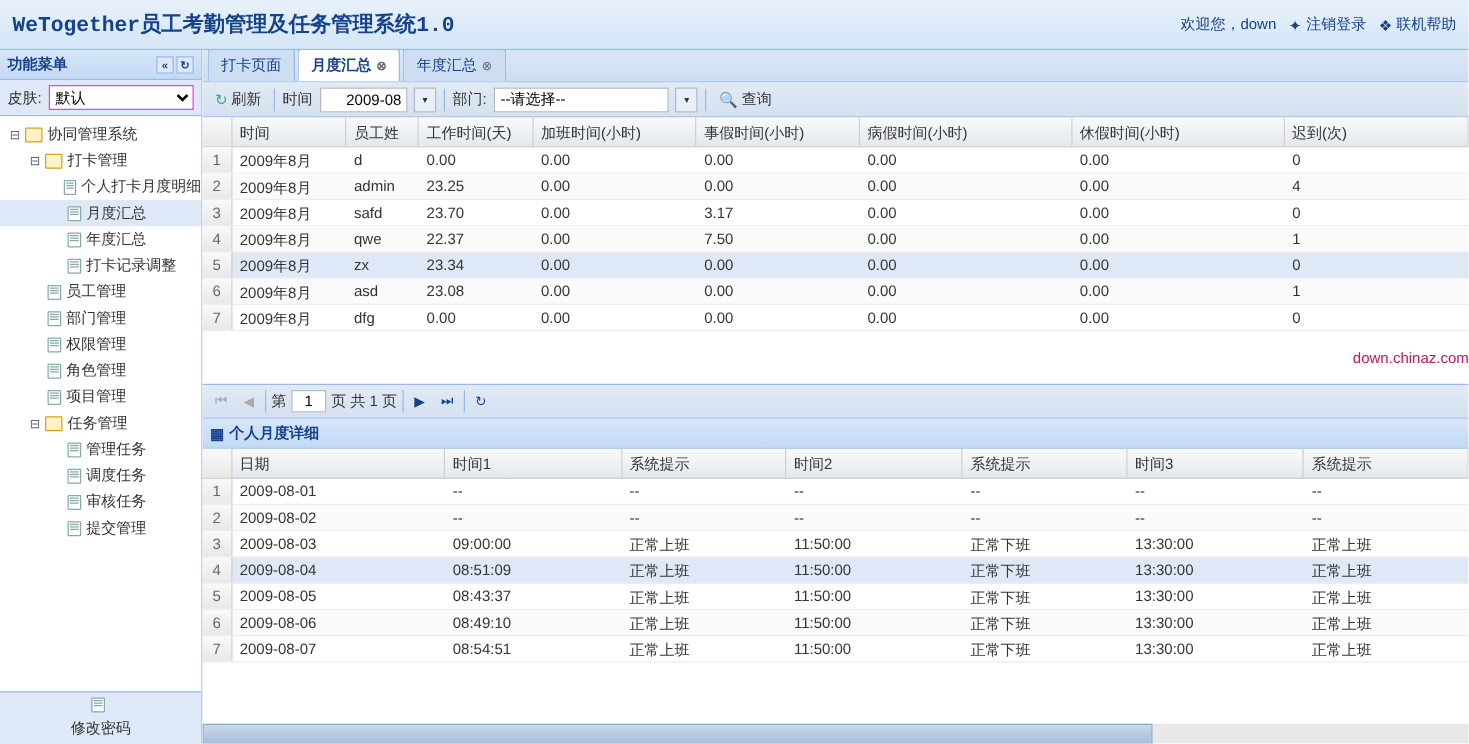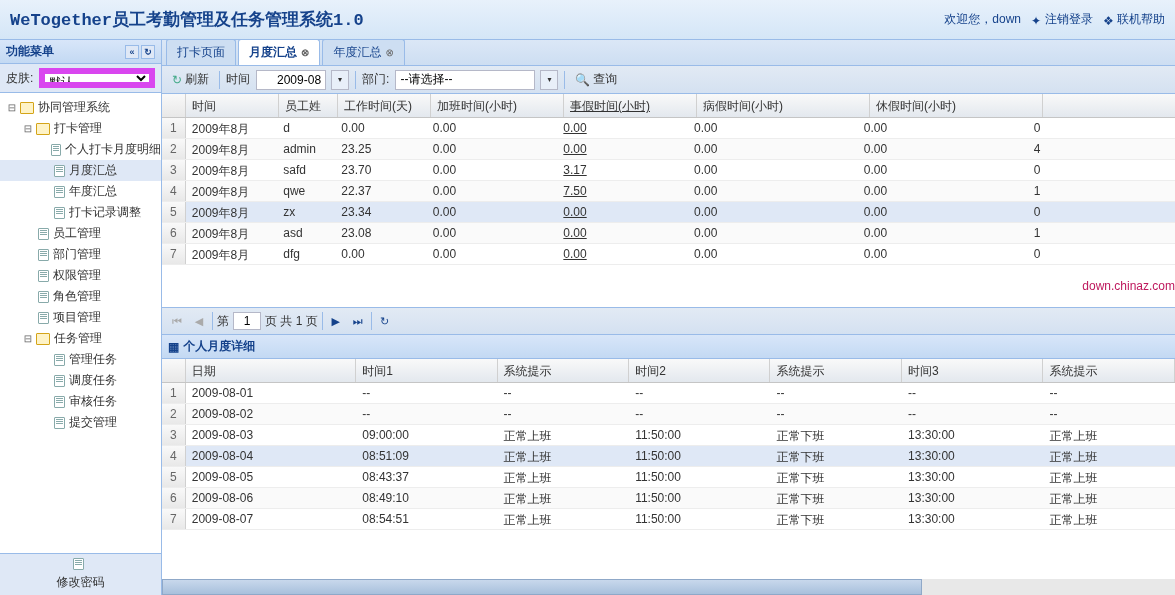--- a/index.html
+++ b/index.html
@@ -11,21 +11,21 @@
 .header-link { color: #15428b; cursor: pointer; display: flex; align-items: center; gap: 2px; }
 .icon-sm { width: 12px; height: 12px; display: inline-block; }
 
 .main { display: flex; height: 555px; }
 
 .sidebar { width: 162px; border-right: 1px solid #99bbe8; background: #dfe8f6; display: flex; flex-direction: column; }
 .panel-header { background: linear-gradient(#d8e6f9, #c3d9f3); height: 24px; border-bottom: 1px solid #99bbe8; display: flex; align-items: center; padding: 0 6px; color: #15428b; font-weight: bold; justify-content: space-between; }
 .panel-tools { display: flex; gap: 2px; }
 .panel-tool { width: 14px; height: 14px; border: 1px solid #99bbe8; background: #dfe8f6; font-size: 9px; display: flex; align-items: center; justify-content: center; cursor: pointer; color: #15428b; }
 .skin-row { padding: 4px 6px; display: flex; align-items: center; gap: 6px; background: #dfe8f6; border-bottom: 1px solid #99bbe8; }
-.skin-select { flex: 1; border: 6px solid #d946ef; height: 20px; font-size: 12px; background: #fff; }
+.skin-select { flex: 1; border: 1px solid #d946ef; height: 20px; font-size: 12px; background: #fff; }
 .tree { flex: 1; background: #fff; overflow-y: auto; padding: 4px 0; }
 .tree-node { padding: 2px 0 2px 6px; display: flex; align-items: center; cursor: pointer; white-space: nowrap; }
 .tree-node.sel { background: #dfe8f6; }
 .indent { display: inline-block; }
 .toggle { width: 12px; height: 12px; display: inline-flex; align-items: center; justify-content: center; font-size: 10px; color: #666; margin-right: 2px; }
 .folder-icon { width: 14px; height: 12px; background: #fde68a; border: 1px solid #d4a418; margin-right: 4px; border-radius: 1px; }
 .folder-icon.open { background: #fef3c7; }
 .leaf-icon { width: 11px; height: 12px; background: #fff; border: 1px solid #8aa; margin-right: 4px; border-radius: 1px; position: relative; }
 .leaf-icon:before { content: ""; position: absolute; top: 1px; left: 1px; right: 1px; height: 1px; background: #8aa; box-shadow: 0 2px 0 #8aa, 0 4px 0 #8aa; }
 .sidebar-footer { border-top: 1px solid #99bbe8; padding: 4px 6px; background: #dfe8f6; display: flex; align-items: center; gap: 4px; cursor: pointer; flex-direction: column; }
@@ -50,21 +50,21 @@
 .grid-row { display: flex; border-bottom: 1px solid #ededed; height: 21px; }
 .grid-row:nth-child(even) { background: #fafafa; }
 .grid-row.selected { background: #dfe8f6 !important; }
 .g-cell { padding: 3px 6px; overflow: hidden; white-space: nowrap; }
 .row-num { width: 24px; text-align: center; background: linear-gradient(#f9f9f9, #e8e8e8); border-right: 1px solid #d0d0d0; color: #666; }
 
 .c-time { width: 93px; }
 .c-name { width: 59px; }
 .c-work { width: 93px; }
 .c-ot { width: 133px; }
-.c-pl { width: 133px; text-decoration: underline; }
+.c-pl { width: 133px; }
 .c-sl { width: 173px; }
 .c-vl { width: 173px; }
 .c-late { width: 150px; }
 
 .watermark { text-align: right; padding: 14px 0; color: #be185d; font-size: 12px; }
 
 .pager { height: 28px; background: linear-gradient(#e2eaf4, #d4e1f1); border-top: 1px solid #99bbe8; border-bottom: 1px solid #99bbe8; display: flex; align-items: center; padding: 0 6px; gap: 4px; }
 .pg-btn { width: 18px; height: 18px; display: flex; align-items: center; justify-content: center; cursor: pointer; color: #15428b; font-size: 11px; }
 .pg-btn.disabled { color: #aaa; }
 .pg-input { width: 28px; height: 18px; border: 1px solid #b5b8c8; text-align: center; font-size: 12px; }
@@ -248,20 +248,21 @@
     <div class="grid">
       <div class="grid-header">
         <div class="gh-cell row-num"></div>
         <div class="gh-cell c-time">时间</div>
         <div class="gh-cell c-name">员工姓名</div>
         <div class="gh-cell c-work">工作时间(天)</div>
         <div class="gh-cell c-ot">加班时间(小时)</div>
         <div class="gh-cell c-pl">事假时间(小时)</div>
         <div class="gh-cell c-sl">病假时间(小时)</div>
         <div class="gh-cell c-vl">休假时间(小时)</div>
+        <div class="gh-cell c-late">迟到(次)</div>
       </div>
       <div class="grid-body" id="grid-body">
           <div class="grid-row">
             <div class="g-cell row-num">1</div>
   <div class="g-cell c-time">2009年8月</div>
   <div class="g-cell c-name">d</div>
   <div class="g-cell c-work">0.00</div>
   <div class="g-cell c-ot">0.00</div>
   <div class="g-cell c-pl">0.00</div>
   <div class="g-cell c-sl">0.00</div>

